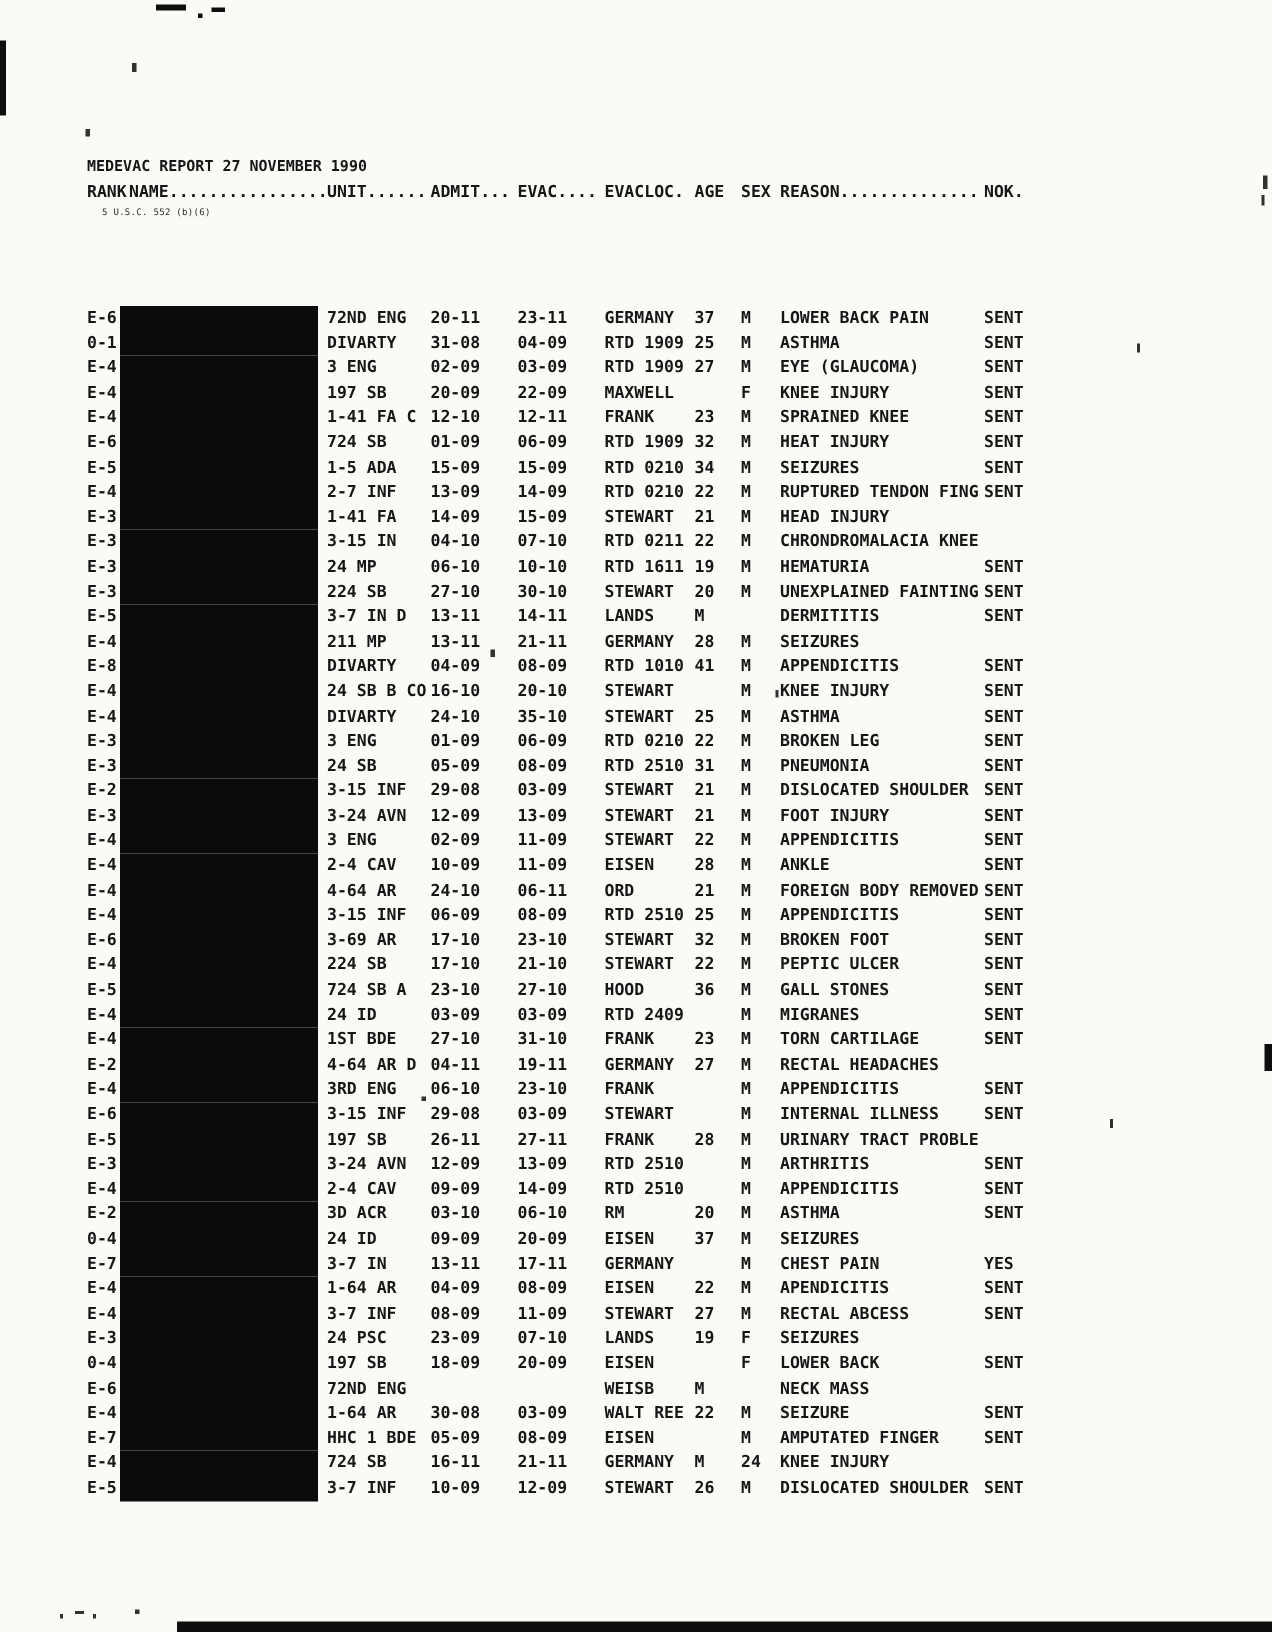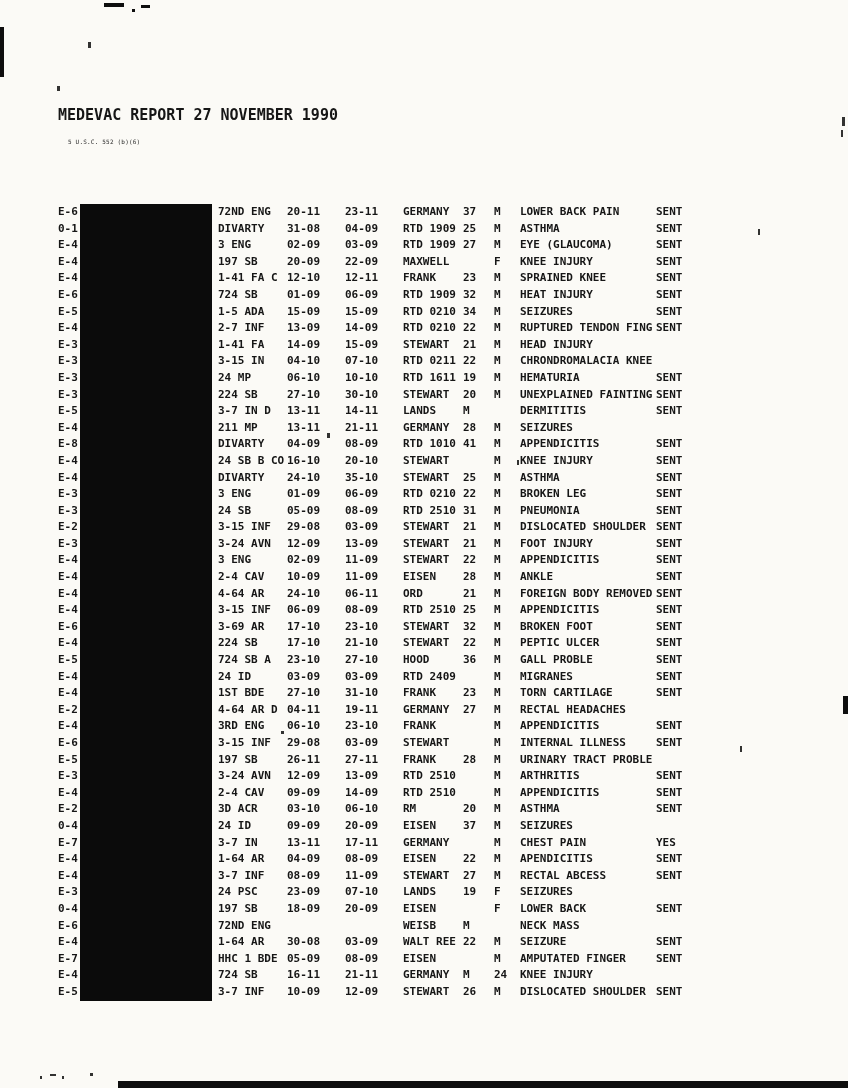--- a/index.html
+++ b/index.html
@@ -12,21 +12,21 @@
     background: #fbfaf6;
     overflow: hidden;
     font-family: "DejaVu Sans Mono", "Liberation Mono", monospace;
     font-weight: 700;
     color: #161616;
   }
   .title {
     position: absolute;
     left: 58px;
     top: 106px;
-    font-size: 15px;
+    font-size: 10px;
     white-space: pre;
   }
   .header-row {
     position: absolute;
     left: 58px;
     top: 120px;
     height: 16px;
     width: 640px;
   }
   .privacy {
@@ -73,20 +73,32 @@
   }
   .artifact { position: absolute; background: #0e0e0e; }
   .speck { opacity: 0.85; }
 </style>
 </head>
 <body>
 
 <div class="page">
 
   <div class="title">MEDEVAC REPORT 27 NOVEMBER 1990</div>
+  <div class="header-row" id="header-row">
+      <span class="cell c-rank">RANK</span>
+      <span class="cell c-name">NAME................</span>
+      <span class="cell c-unit">UNIT......</span>
+      <span class="cell c-admit">ADMIT...</span>
+      <span class="cell c-evac">EVAC....</span>
+      <span class="cell c-evacloc">EVACLOC.</span>
+      <span class="cell c-age">AGE</span>
+      <span class="cell c-sex">SEX</span>
+      <span class="cell c-reason">REASON..............</span>
+      <span class="cell c-nok">NOK.</span>
+    </div>
   <div class="privacy">5 U.S.C. 552 (b)(6)</div>
   <div class="rows" id="rows">
       <div class="row">
         <span class="cell c-rank">E-6</span>
         <span class="redaction"></span>
         <span class="cell c-unit">72ND ENG</span>
         <span class="cell c-admit">20-11</span>
         <span class="cell c-evac">23-11</span>
         <span class="cell c-evacloc">GERMANY</span>
         <span class="cell c-age">37</span>
@@ -408,21 +420,21 @@
       </div>
       <div class="row">
         <span class="cell c-rank">E-5</span>
         <span class="redaction"></span>
         <span class="cell c-unit">724 SB A</span>
         <span class="cell c-admit">23-10</span>
         <span class="cell c-evac">27-10</span>
         <span class="cell c-evacloc">HOOD</span>
         <span class="cell c-age">36</span>
         <span class="cell c-sex">M</span>
-        <span class="cell c-reason">GALL PROBLE</span>
+        <span class="cell c-reason">GALL STONES</span>
         <span class="cell c-nok">SENT</span>
       </div>
       <div class="row">
         <span class="cell c-rank">E-4</span>
         <span class="redaction"></span>
         <span class="cell c-unit">24 ID</span>
         <span class="cell c-admit">03-09</span>
         <span class="cell c-evac">03-09</span>
         <span class="cell c-evacloc">RTD 2409</span>
         <span class="cell c-age"></span>

